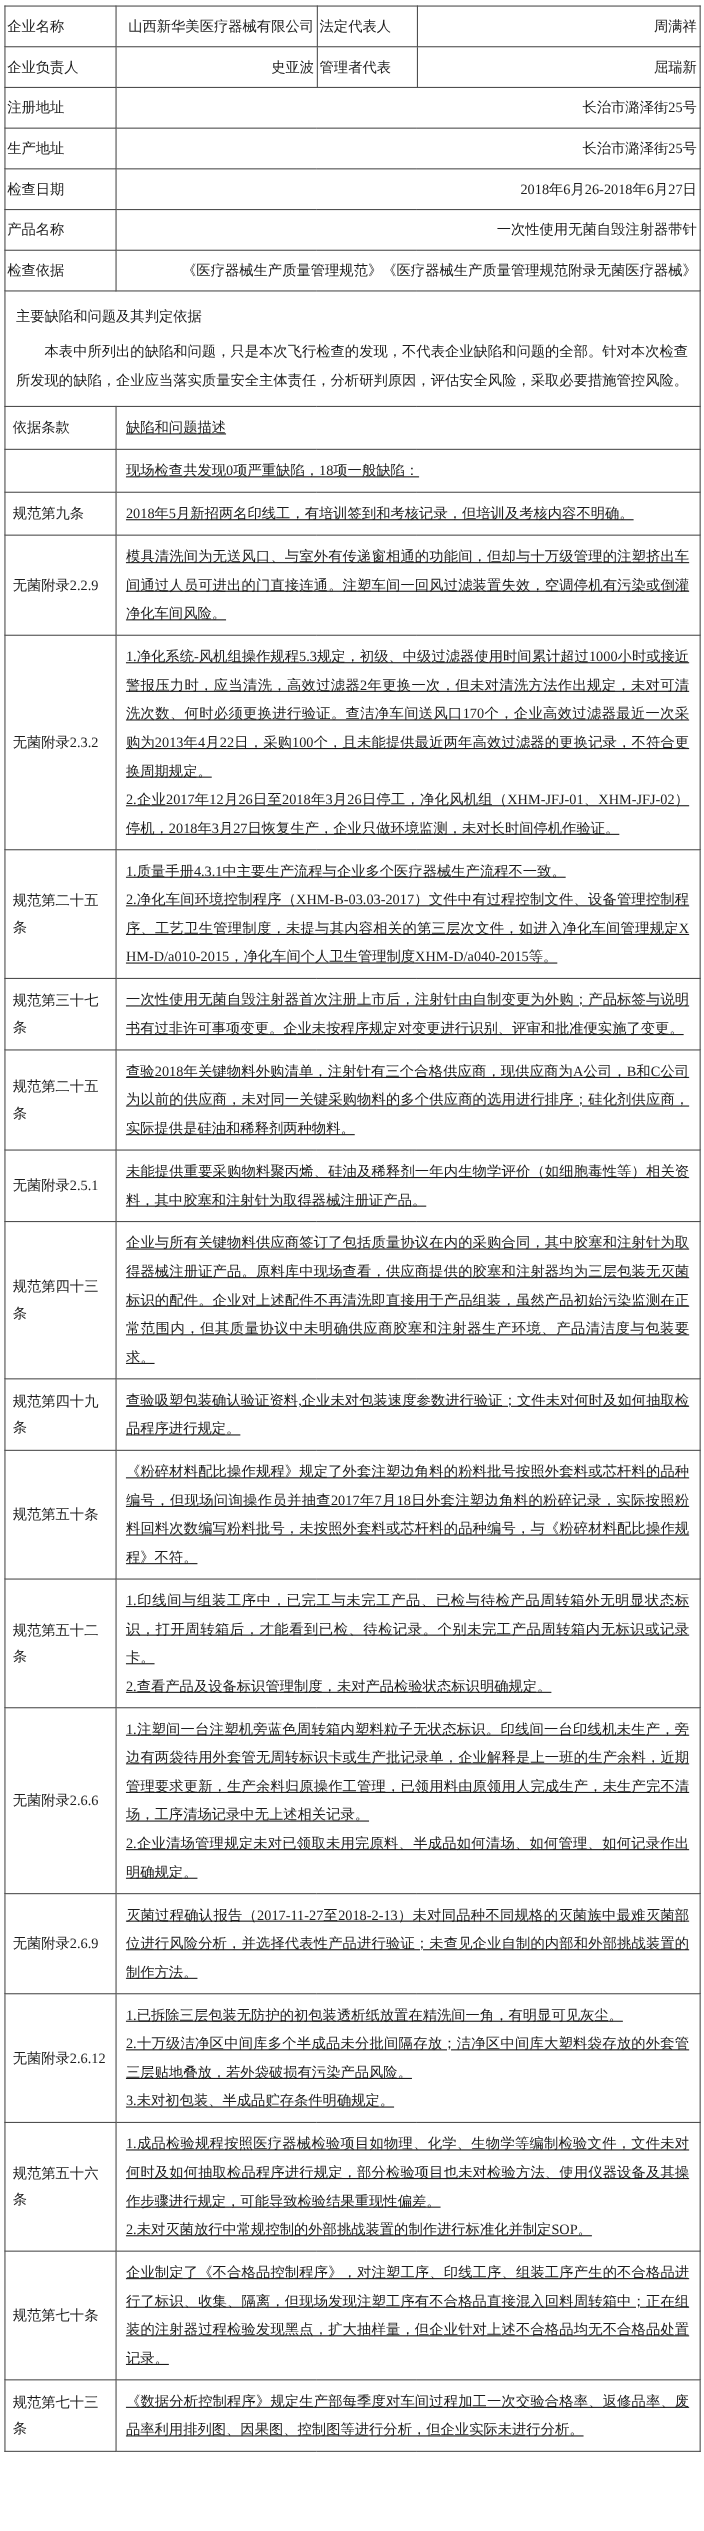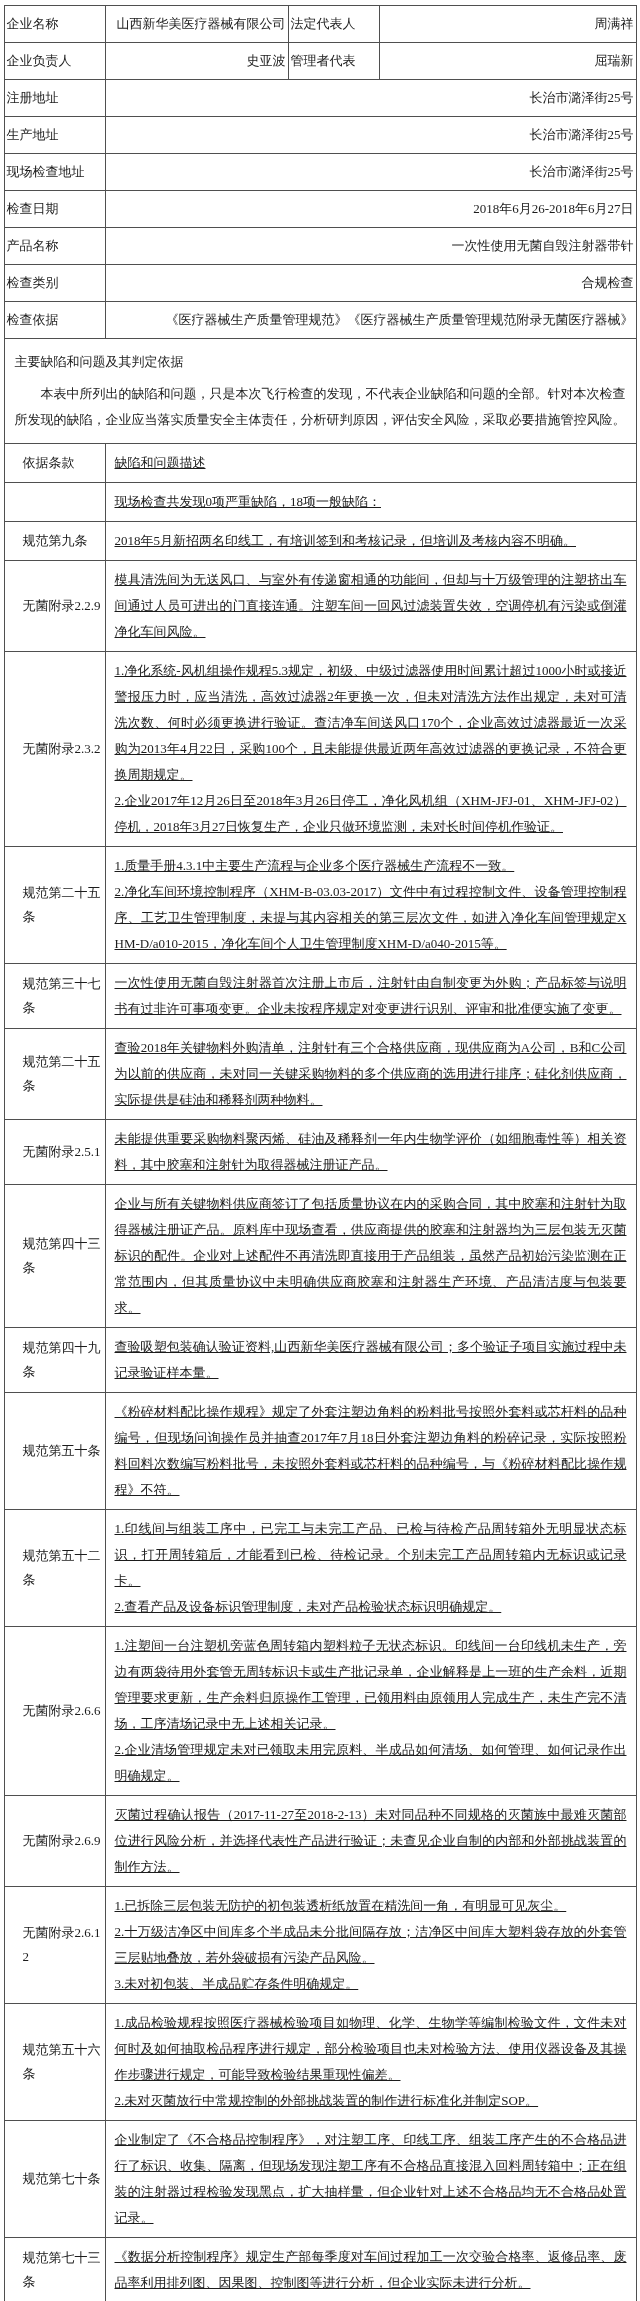--- a/index.html
+++ b/index.html
@@ -43,21 +43,21 @@
   .section-title {
     text-align: left;
     line-height: 30px;
   }
   .section-body {
     text-indent: 2em;
     margin-top: 4px;
   }
   
   td.clause {
-    padding: 6px 4px 6px 18px;
+    padding: 6px 4px 6px 7px;
     line-height: 24px;
     text-align: left;
     vertical-align: middle;
   }
   td.desc {
     padding: 6px 9px;
     line-height: 26px;
     text-align: justify;
     white-space: pre-line;
     text-decoration: underline;
@@ -90,34 +90,26 @@
 
   <tr>
     <td class="lbl">注册地址</td>
     <td class="val" colspan="3">长治市潞泽街25号</td>
   </tr>
   <tr>
     <td class="lbl">生产地址</td>
     <td class="val" colspan="3">长治市潞泽街25号</td>
   </tr>
   <tr>
-    <td class="lbl">现场检查地址</td>
-    <td class="val" colspan="3">长治市潞泽街25号</td>
-  </tr>
-  <tr>
     <td class="lbl">检查日期</td>
     <td class="val" colspan="3">2018年6月26-2018年6月27日</td>
   </tr>
   <tr>
     <td class="lbl">产品名称</td>
     <td class="val" colspan="3">一次性使用无菌自毁注射器带针</td>
-  </tr>
-  <tr>
-    <td class="lbl">检查类别</td>
-    <td class="val" colspan="3">合规检查</td>
   </tr>
   <tr>
     <td class="lbl">检查依据</td>
     <td class="val" colspan="3">《医疗器械生产质量管理规范》《医疗器械生产质量管理规范附录无菌医疗器械》</td>
   </tr>
 
   <tr>
     <td class="section" colspan="4">
       <div class="section-title">主要缺陷和问题及其判定依据</div>
       <div class="section-body">本表中所列出的缺陷和问题，只是本次飞行检查的发现，不代表企业缺陷和问题的全部。针对本次检查所发现的缺陷，企业应当落实质量安全主体责任，分析研判原因，评估安全风险，采取必要措施管控风险。</div>
@@ -163,21 +155,21 @@
   <tr>
     <td class="clause">无菌附录2.5.1</td>
     <td class="desc" colspan="3">未能提供重要采购物料聚丙烯、硅油及稀释剂一年内生物学评价（如细胞毒性等）相关资料，其中胶塞和注射针为取得器械注册证产品。</td>
   </tr>
   <tr>
     <td class="clause">规范第四十三条</td>
     <td class="desc" colspan="3">企业与所有关键物料供应商签订了包括质量协议在内的采购合同，其中胶塞和注射针为取得器械注册证产品。原料库中现场查看，供应商提供的胶塞和注射器均为三层包装无灭菌标识的配件。企业对上述配件不再清洗即直接用于产品组装，虽然产品初始污染监测在正常范围内，但其质量协议中未明确供应商胶塞和注射器生产环境、产品清洁度与包装要求。</td>
   </tr>
   <tr>
     <td class="clause">规范第四十九条</td>
-    <td class="desc" colspan="3">查验吸塑包装确认验证资料,山西新华美医疗器械有限公司；多个验证子项目实施过程中未记录验证样本量。</td>
+    <td class="desc" colspan="3">查验吸塑包装确认验证资料,企业未对包装速度参数进行验证；文件未对何时及如何抽取检品程序进行规定。</td>
   </tr>
   <tr>
     <td class="clause">规范第五十条</td>
     <td class="desc" colspan="3">《粉碎材料配比操作规程》规定了外套注塑边角料的粉料批号按照外套料或芯杆料的品种编号，但现场问询操作员并抽查2017年7月18日外套注塑边角料的粉碎记录，实际按照粉料回料次数编写粉料批号，未按照外套料或芯杆料的品种编号，与《粉碎材料配比操作规程》不符。</td>
   </tr>
   <tr>
     <td class="clause">规范第五十二条</td>
     <td class="desc" colspan="3">1.印线间与组装工序中，已完工与未完工产品、已检与待检产品周转箱外无明显状态标识，打开周转箱后，才能看到已检、待检记录。个别未完工产品周转箱内无标识或记录卡。
 2.查看产品及设备标识管理制度，未对产品检验状态标识明确规定。</td>
   </tr>

